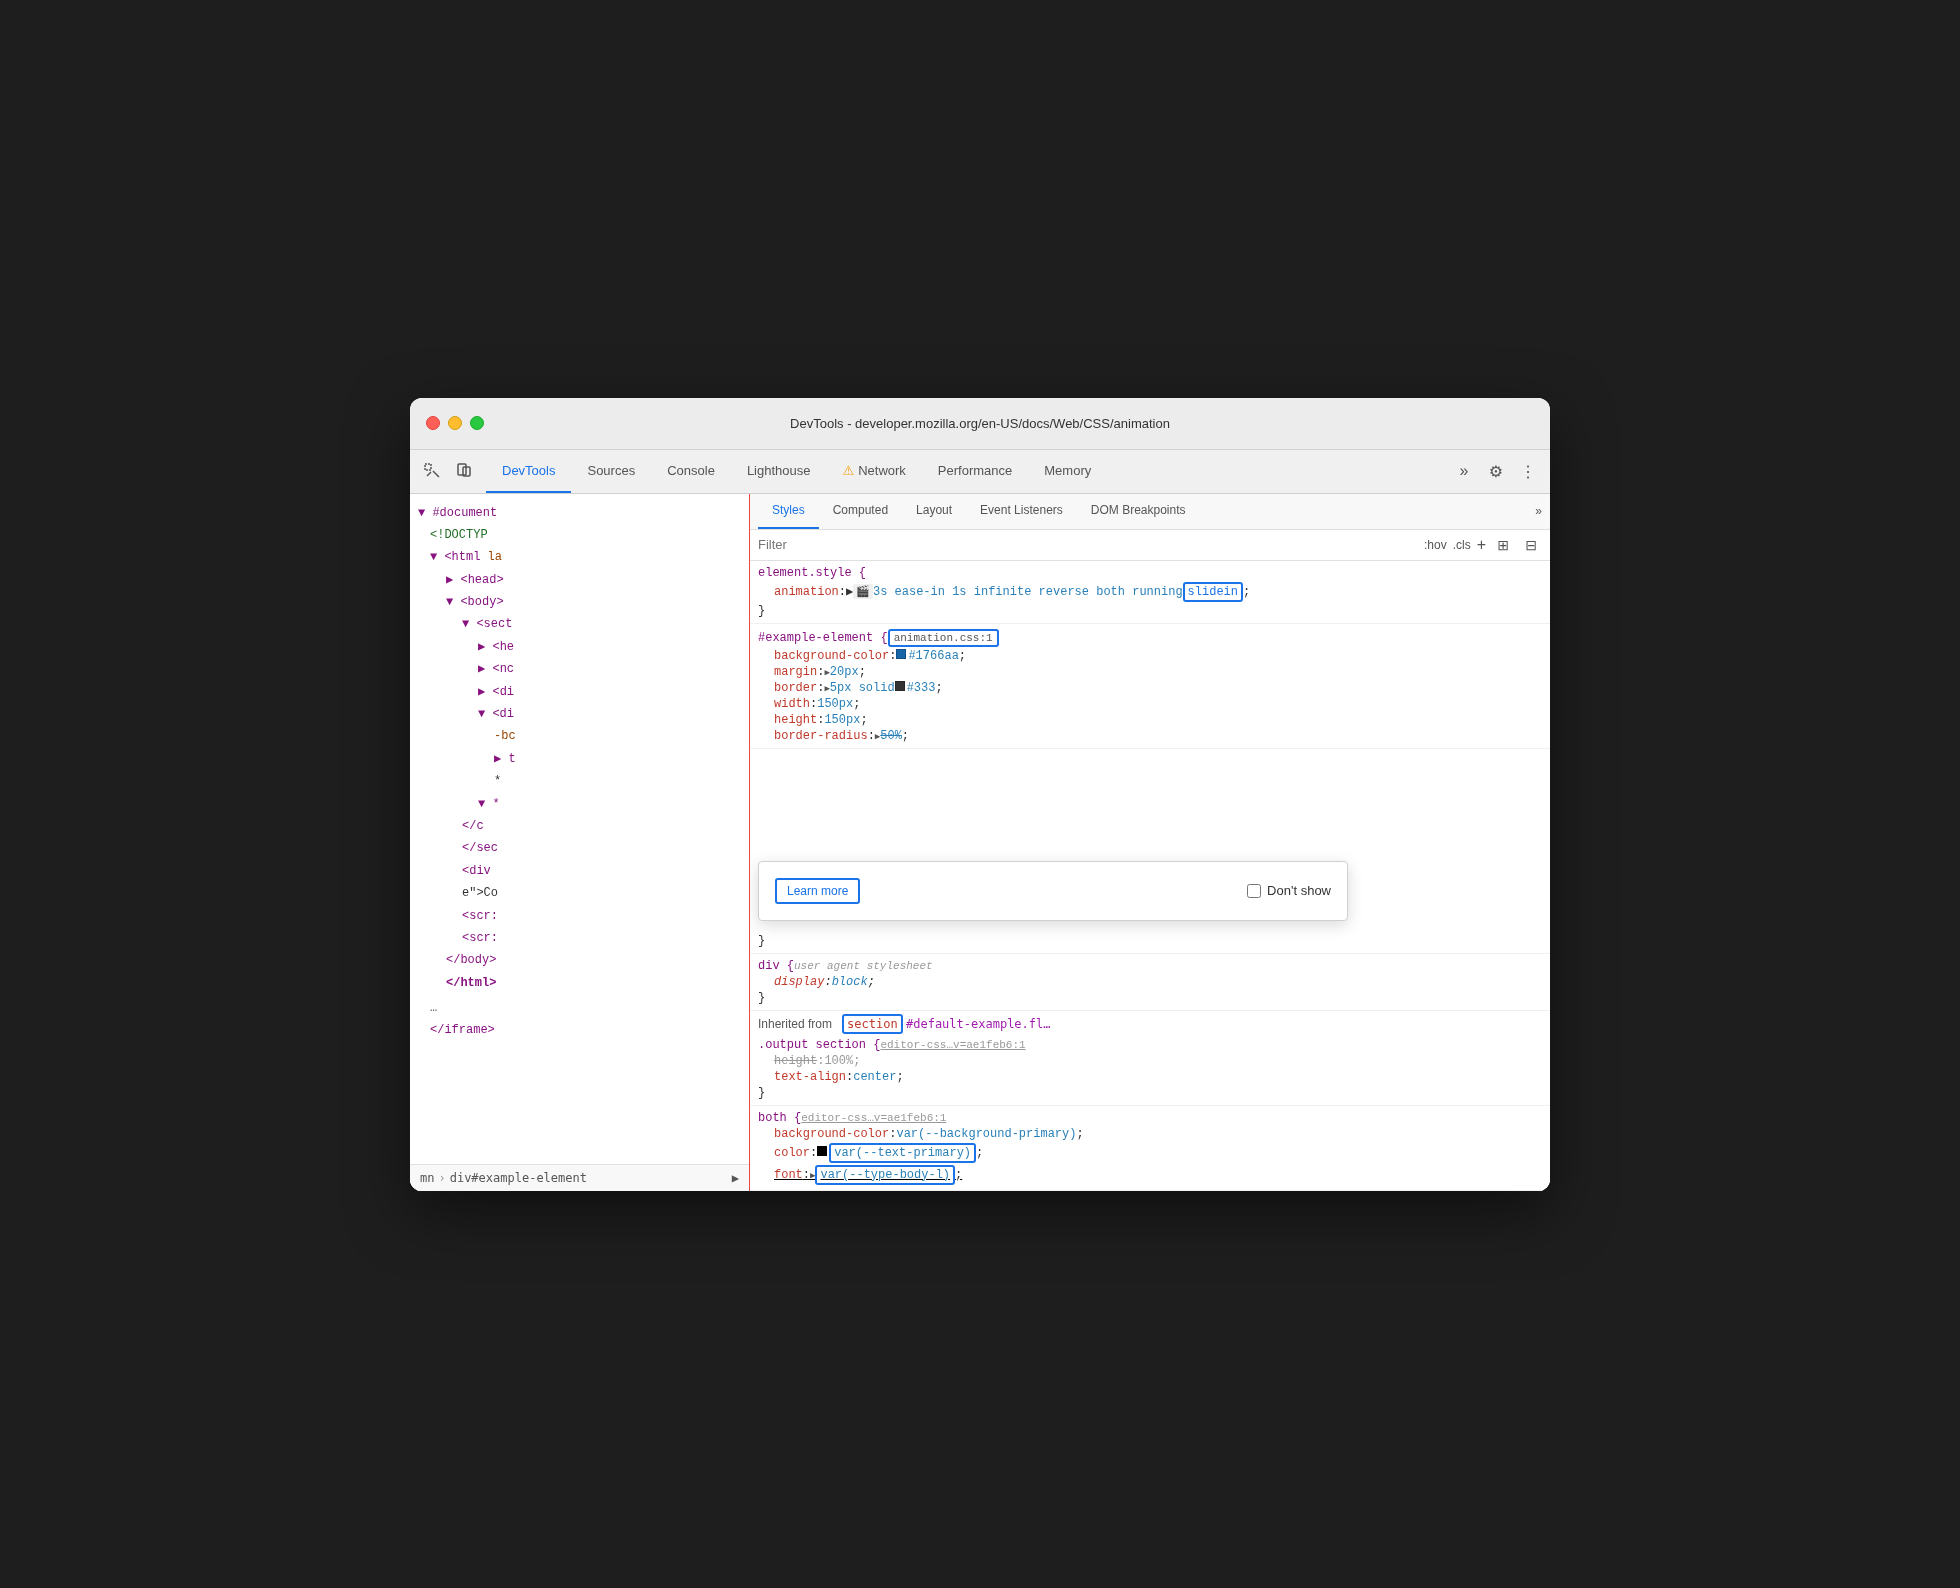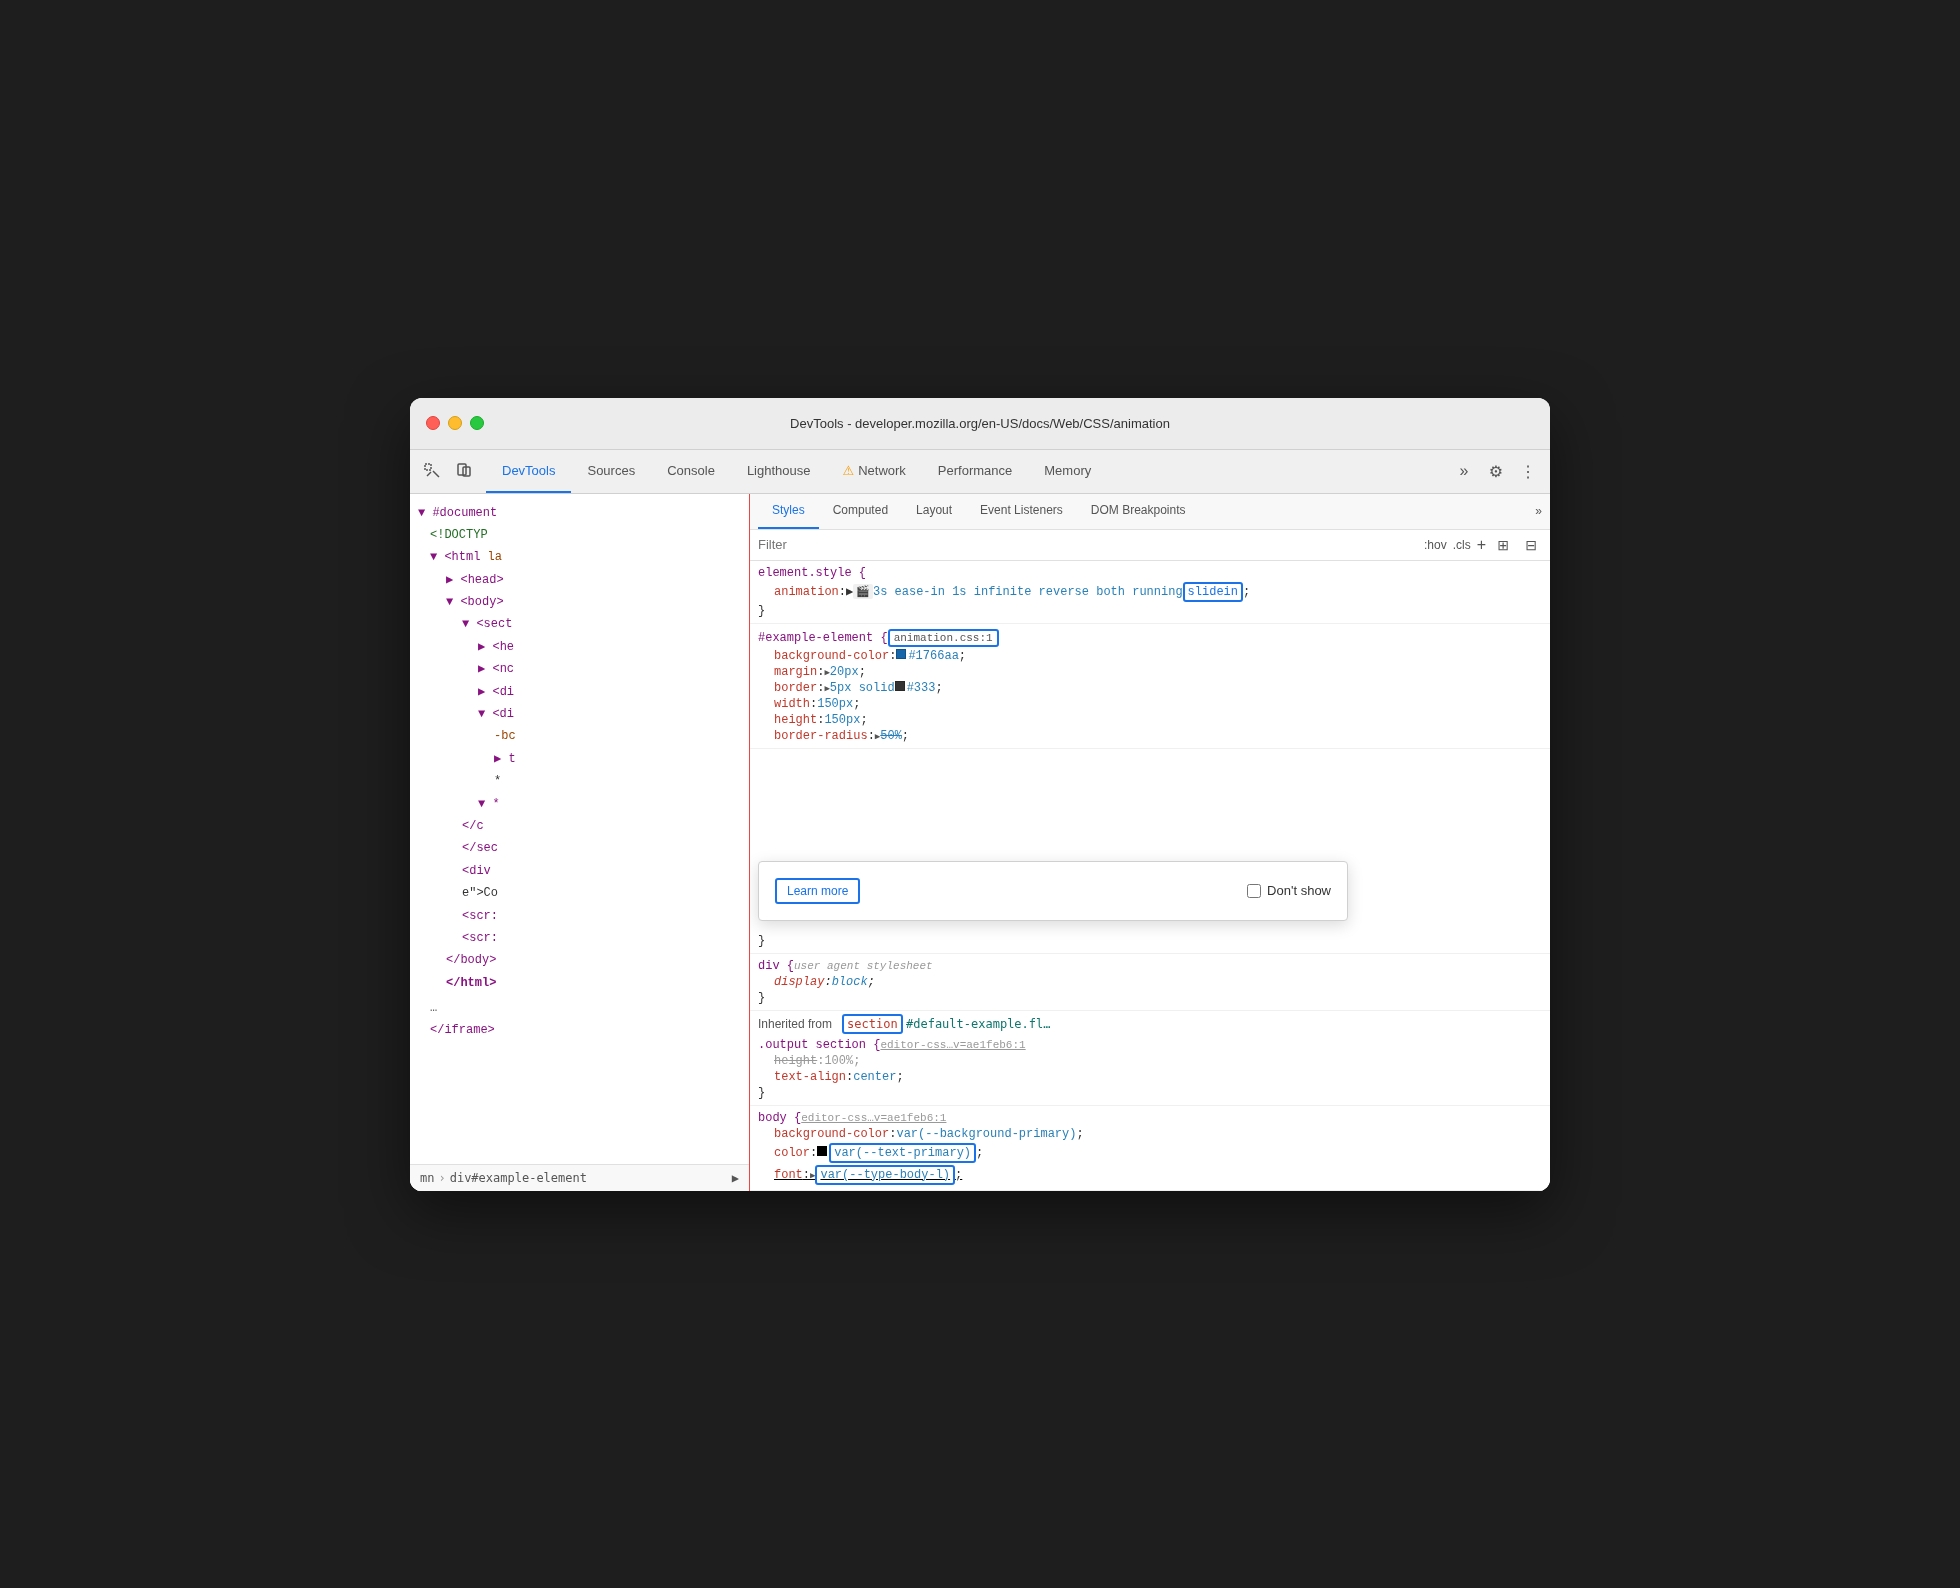--- a/index.html
+++ b/index.html
@@ -638,21 +638,21 @@
           </div>
           <div class="style-line">
             <span class="style-brace">}</span>
           </div>
         </div>
 
         <div class="inherited-from">
           <span>Inherited from</span>
           &nbsp;
           <span class="inherited-selector inherited-selector-highlight" style="border:2px solid #1a73e8;border-radius:3px;padding:1px 3px;">section</span>
-          <span style="color:#0f766e; font-family:'Menlo',monospace;">#default-example.fl…</span>
+          <span style="color:#a21caf; font-family:'Menlo',monospace;">#default-example.fl…</span>
         </div>
         <div class="style-rule">
           <div class="style-line">
             <span class="style-selector">.output section {</span>
             <span style="float:right; color:#999; font-size:11px; text-decoration:underline; cursor:pointer;">editor-css…v=ae1feb6:1</span>
           </div>
           <div class="style-line" style="padding-left:16px;">
             <span class="style-prop-disabled">height</span>
             <span style="color:#999;">: </span>
             <span class="style-value-disabled">100%</span>
@@ -664,21 +664,21 @@
             <span style="color:#2980b9;">center</span>
             <span style="color:#333;">;</span>
           </div>
           <div class="style-line">
             <span class="style-brace">}</span>
           </div>
         </div>
 
         <div class="style-rule">
           <div class="style-line">
-            <span class="style-selector">body {</span>
+            <span class="style-selector">both {</span>
             <span style="float:right; color:#999; font-size:11px; text-decoration:underline; cursor:pointer;">editor-css…v=ae1feb6:1</span>
           </div>
           <div class="style-line" style="padding-left:16px;">
             <span class="style-prop">background-</span>
             <span style="color:#c0392b;">color</span>
             <span style="color:#333;">: </span>
             <span style="color:#2980b9;">var(</span>
             <span style="color:#2980b9;">--background-primary</span>
             <span style="color:#2980b9;">)</span>
             <span style="color:#333;">;</span>

